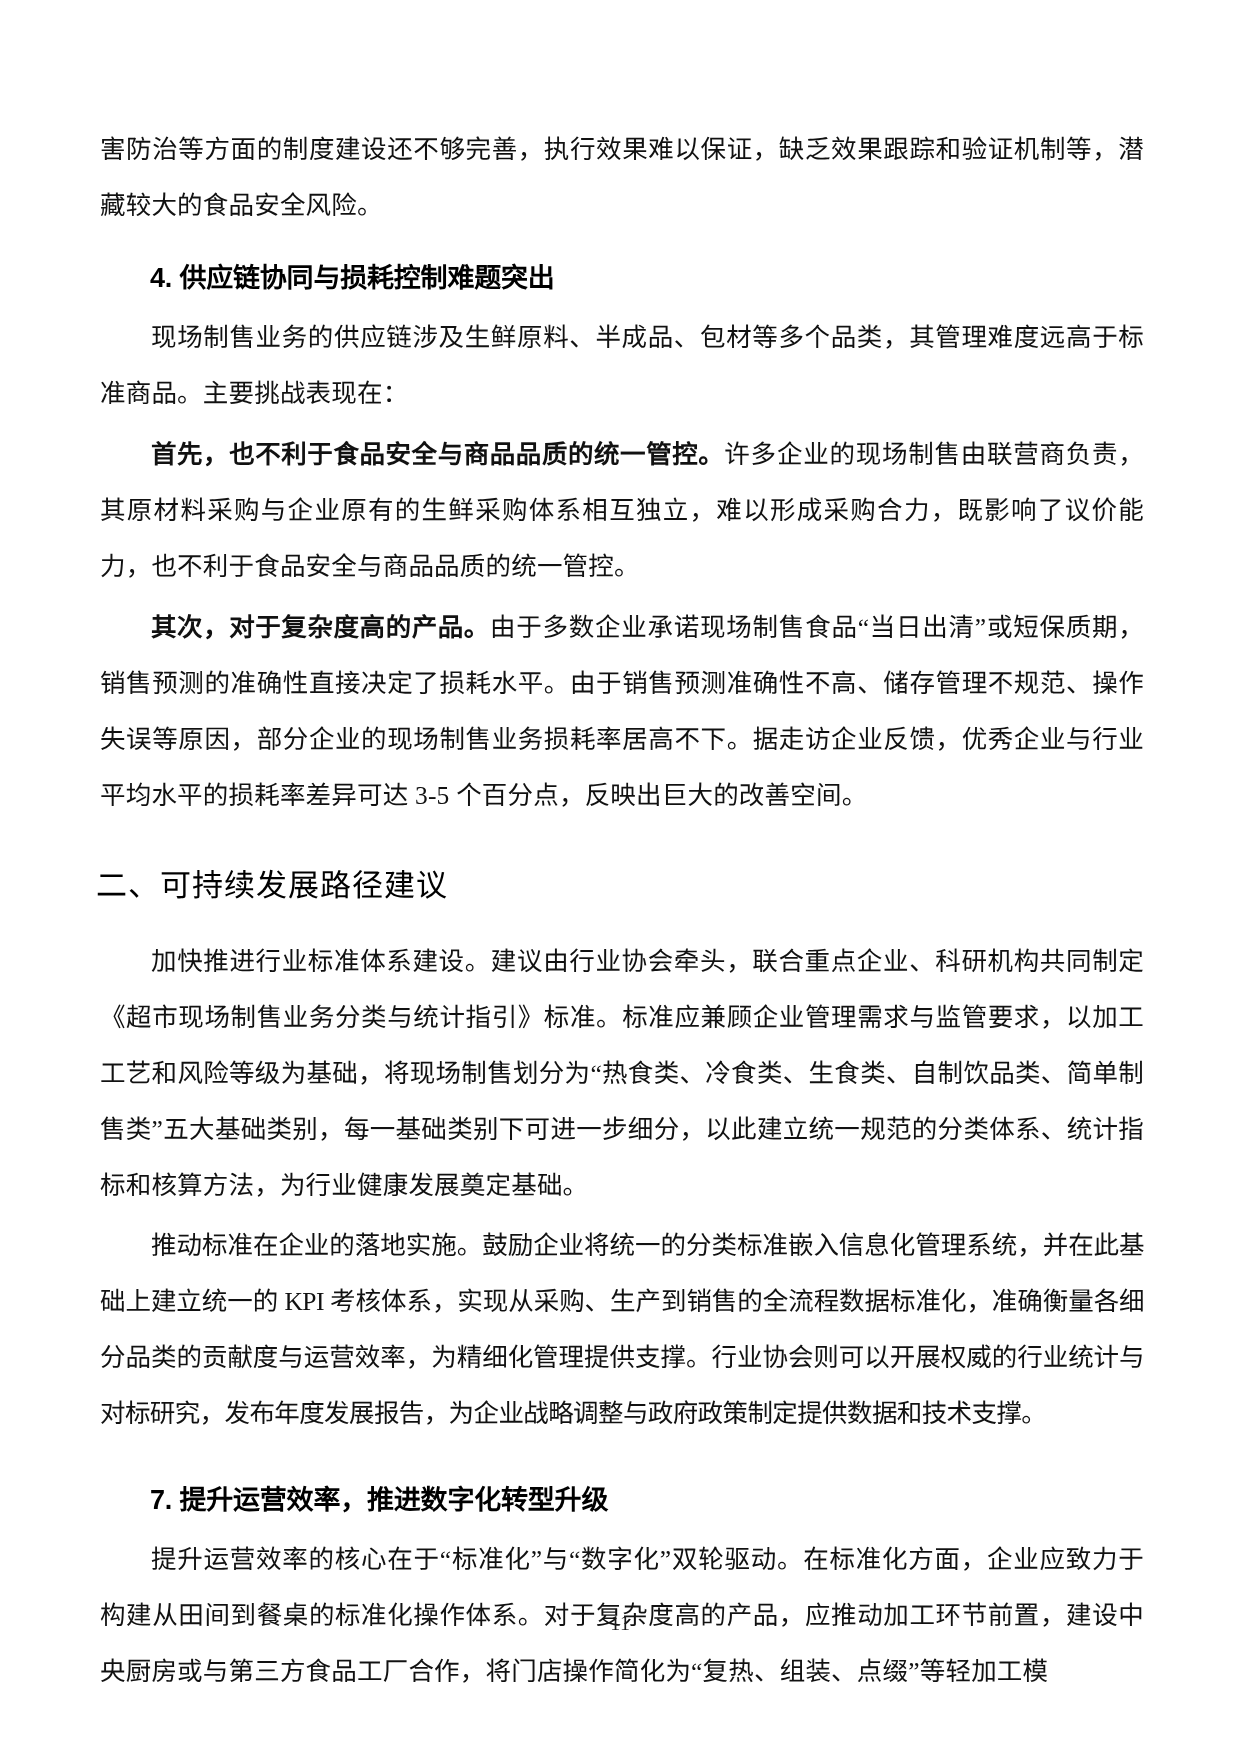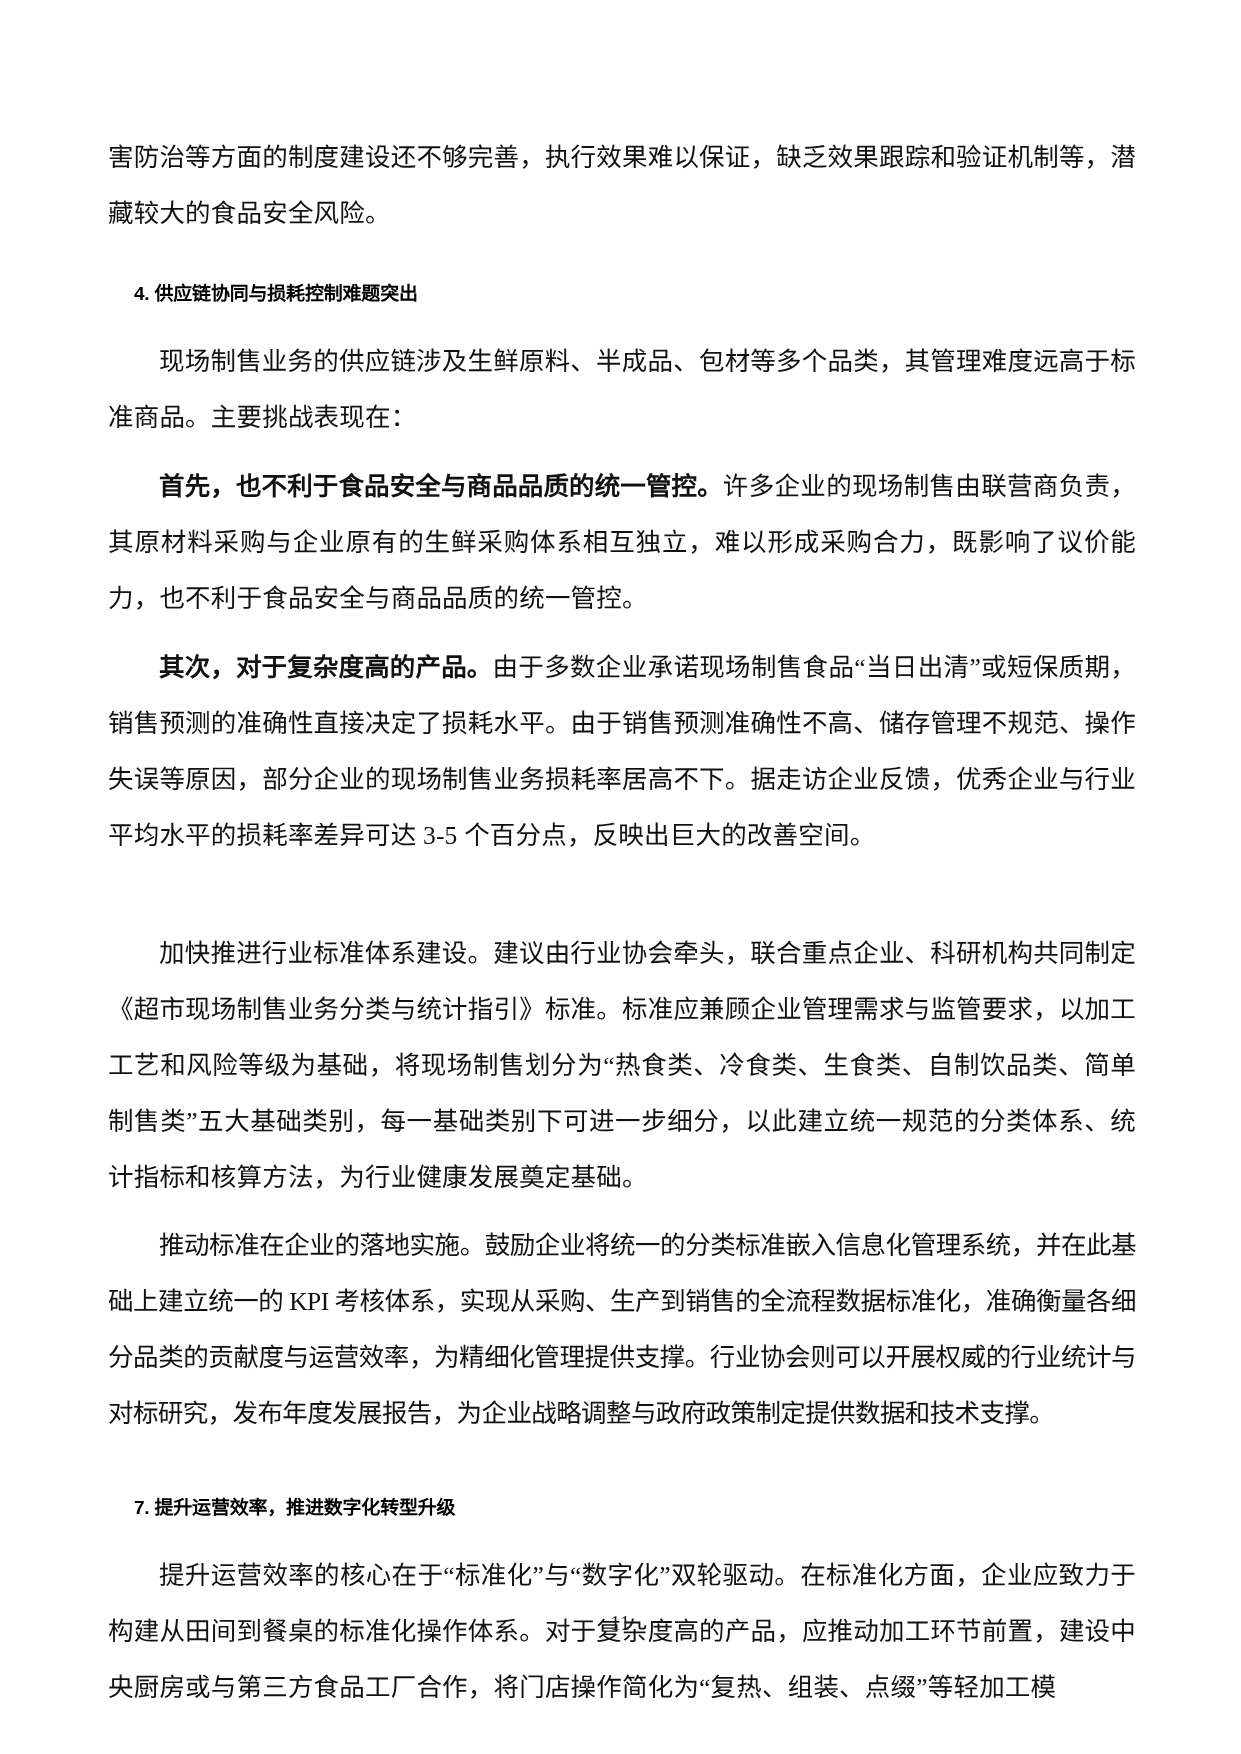--- a/index.html
+++ b/index.html
@@ -32,21 +32,21 @@
   }
 
   
   .para {
     font-family: "Liberation Serif", "DejaVu Serif", serif;
     font-size: 25.5px;
     line-height: 56px;
     text-align: justify;
     text-justify: inter-ideograph;
     text-indent: 0;
-    margin: 12px;
+    margin: 4px;
     letter-spacing: 0.2px;
     color: #111111;
   }
   .para.indent {
     text-indent: 2em;
   }
   .para b,
   .para .bold {
     font-family: "Liberation Sans", "DejaVu Sans", sans-serif;
     font-weight: bold;
@@ -55,21 +55,21 @@
 
   
   .para.tight {
     letter-spacing: -0.6px;
   }
 
   
   .h-sub {
     font-family: "Liberation Sans", "DejaVu Sans", sans-serif;
     font-weight: bold;
-    font-size: 19px;
+    font-size: 27px;
     line-height: 56px;
     margin: 0;
     text-indent: 2em;
     letter-spacing: -0.2px;
     color: #000000;
   }
 
   .h-main {
     font-family: "Liberation Serif", "DejaVu Serif", serif;
     font-weight: normal;
@@ -113,20 +113,21 @@
     <h3 class="h-sub">4. 供应链协同与损耗控制难题突出</h3>
 
     <p class="para indent">现场制售业务的供应链涉及生鲜原料、半成品、包材等多个品类，其管理难度远高于标准商品。主要挑战表现在：</p>
 
     <p class="para indent"><span class="bold">首先，也不利于食品安全与商品品质的统一管控。</span><span>许多企业的现场制售由联营商负责，其原材料采购与企业原有的生鲜采购体系相互独立，难以形成采购合力，既影响了议价能力，也不利于食品安全与商品品质的统一管控。</span></p>
 
     <p class="para indent"><span class="bold">其次，对于复杂度高的产品。</span><span>由于多数企业承诺现场制售食品“当日出清”或短保质期，销售预测的准确性直接决定了损耗水平。由于销售预测准确性不高、储存管理不规范、操作失误等原因，部分企业的现场制售业务损耗率居高不下。据走访企业反馈，优秀企业与行业平均水平的损耗率差异可达 3-5 个百分点，反映出巨大的改善空间。</span></p>
 
     <div class="sp-md"></div>
 
+    <h2 class="h-main">二、可持续发展路径建议</h2>
 
     <div class="sp-sm"></div>
 
 
     <p class="para indent">加快推进行业标准体系建设。建议由行业协会牵头，联合重点企业、科研机构共同制定《超市现场制售业务分类与统计指引》标准。标准应兼顾企业管理需求与监管要求，以加工工艺和风险等级为基础，将现场制售划分为“热食类、冷食类、生食类、自制饮品类、简单制售类”五大基础类别，每一基础类别下可进一步细分，以此建立统一规范的分类体系、统计指标和核算方法，为行业健康发展奠定基础。</p>
 
     <p class="para indent tight">推动标准在企业的落地实施。鼓励企业将统一的分类标准嵌入信息化管理系统，并在此基础上建立统一的 KPI 考核体系，实现从采购、生产到销售的全流程数据标准化，准确衡量各细分品类的贡献度与运营效率，为精细化管理提供支撑。行业协会则可以开展权威的行业统计与 对标研究，发布年度发展报告，为企业战略调整与政府政策制定提供数据和技术支撑。</p>
 
     <div class="sp-md"></div>
 

